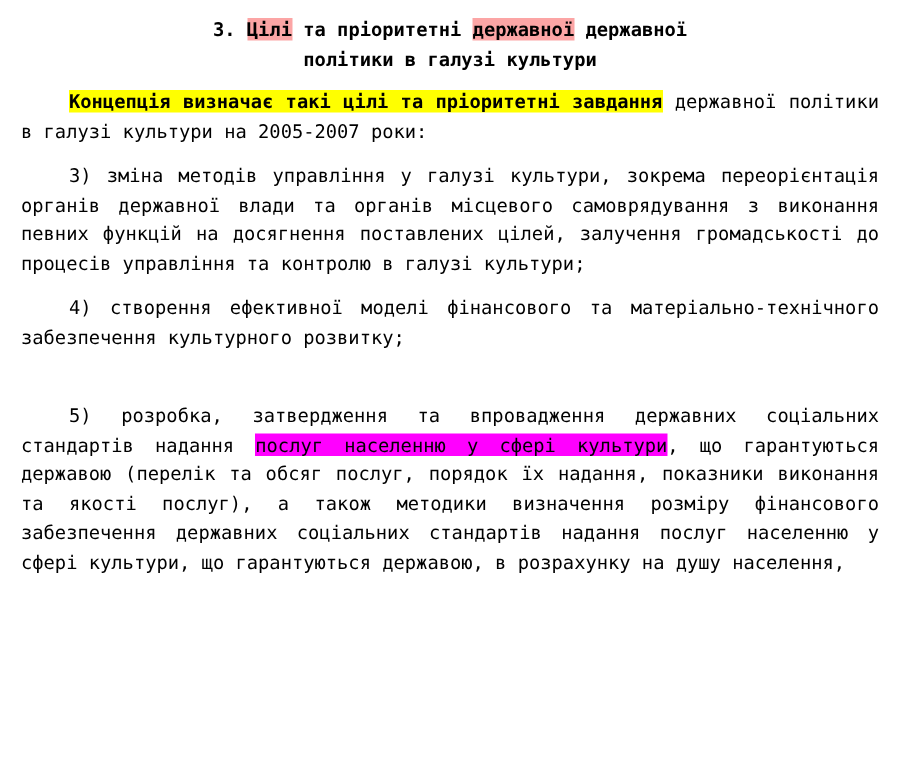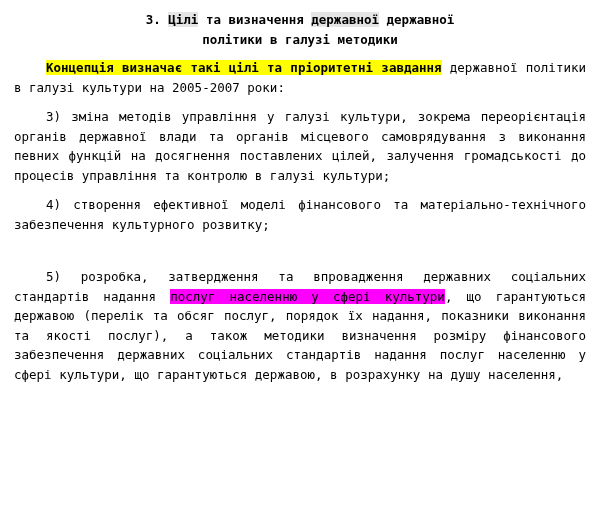--- a/index.html
+++ b/index.html
@@ -23,21 +23,21 @@
   }
   .heading {
     text-align: center;
     font-size: 12.5px;
     font-weight: bold;
     line-height: 20px;
     margin: 0 0 8px 0;
     padding: 0 6px;
   }
   .heading .hl-cyan {
-    background: #e5e5e5;
+    background: #fca5a5;
   }
   p.body-par {
     font-size: 12.5px;
     line-height: 19.5px;
     margin: 0 0 10px 0;
     text-align: justify;
     text-justify: inter-word;
     text-indent: 32px;
     word-spacing: 0px;
   }
@@ -54,25 +54,25 @@
   }
 </style>
 </head>
 <body>
 
 <div class="page">
 
   <h1 class="heading">
     <span>3.</span>
     <span class="hl-cyan">Цілі</span>
-    <span>та визначення</span>
+    <span>та пріоритетні</span>
     <span class="hl-cyan">державної</span>
     <span>державної</span>
     <br>
-    <span>політики в галузі методики</span>
+    <span>політики в галузі культури</span>
   </h1>
 
   <p class="body-par"><span class="hl-yellow">Концепція визначає такі цілі та пріоритетні завдання</span> <span>державної політики в галузі культури на 2005-2007 роки:</span></p>
 
 
 
   <p class="body-par">3) зміна методів управління у галузі культури, зокрема переорієнтація органів державної влади та органів місцевого самоврядування з виконання певних функцій на досягнення поставлених цілей, залучення громадськості до процесів управління та контролю в галузі культури;</p>
 
   <p class="body-par">4) створення ефективної моделі фінансового та матеріально-технічного забезпечення культурного розвитку;</p>
 

